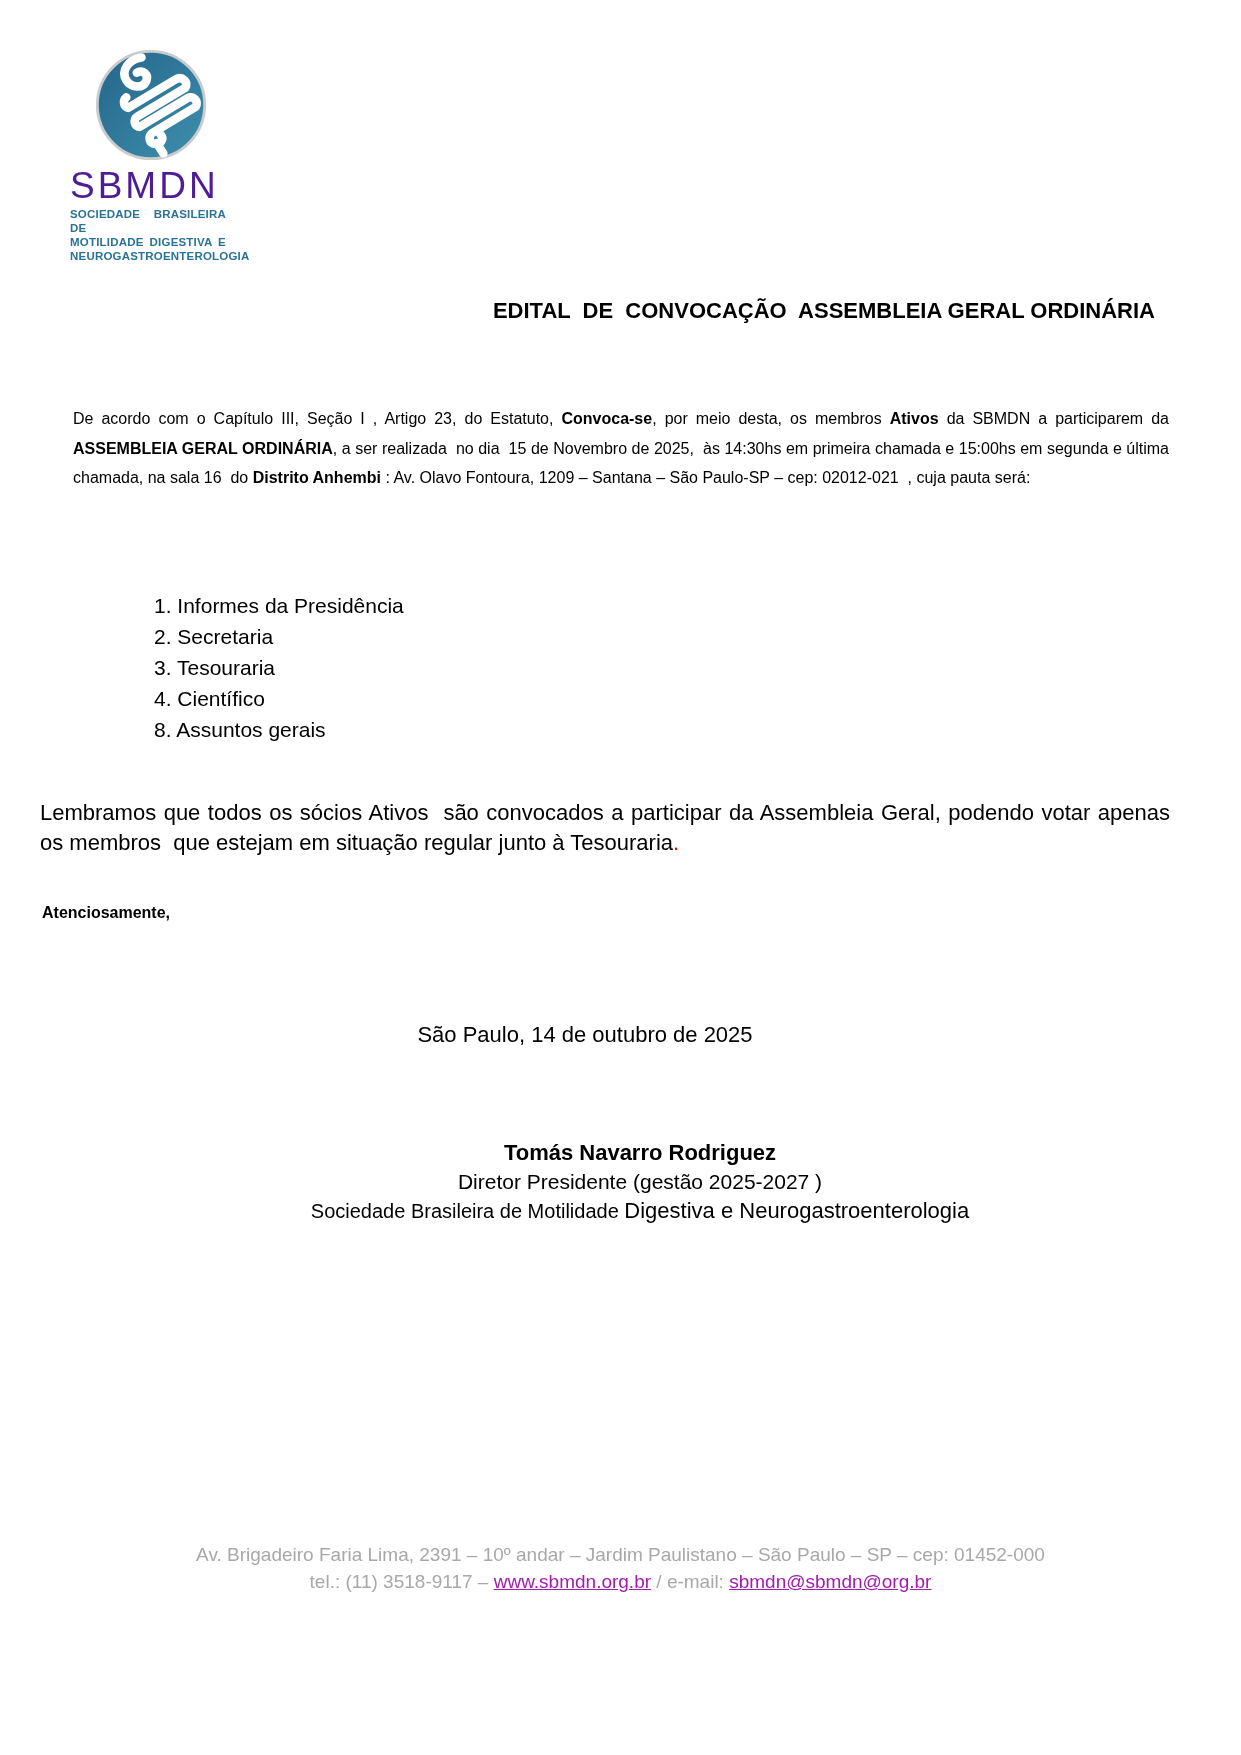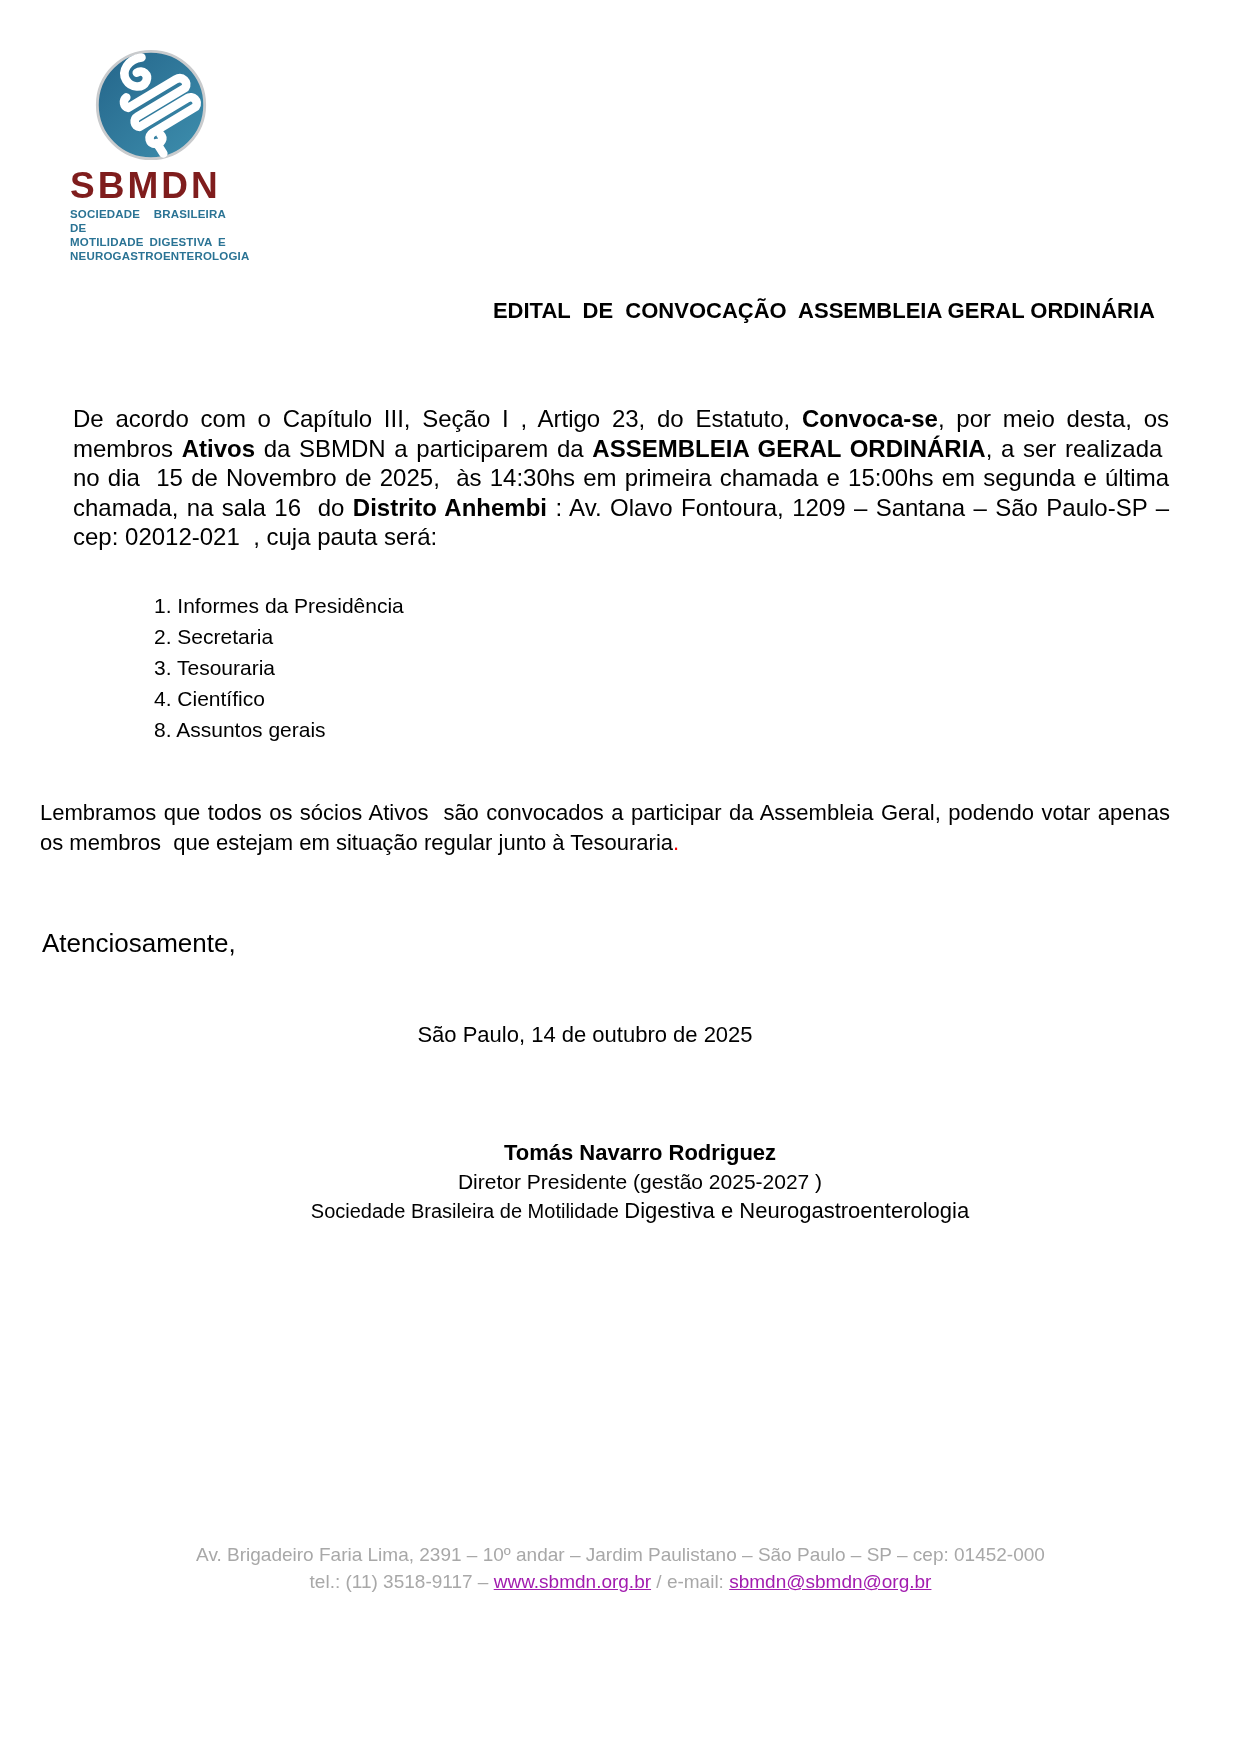--- a/index.html
+++ b/index.html
@@ -3,41 +3,41 @@
 <meta charset="utf-8">
 <style>
   * { margin:0; padding:0; box-sizing:border-box; }
   html,body { background:#ffffff; }
   body { font-family:"Liberation Sans", sans-serif; color:#000; }
   .page { position:relative; width:1241px; height:1755px; background:#fff; margin:0 auto; overflow:hidden; }
 
   
   .logo { position:absolute; top:48px; left:70px; width:172px; }
   .logo-circle { display:block; width:114px; height:114px; margin-left:24px; }
-  .logo-acronym { font-size:37px; font-weight:700; color:#7f1d1d; letter-spacing:3px; margin-top:3px; }
+  .logo-acronym { font-size:37px; font-weight:400; color:#4c1d95; letter-spacing:3px; margin-top:3px; }
   .logo-org { margin-top:0; width:156px; }
   .logo-org div { color:#2a7394; font-weight:bold; font-size:11.5px; line-height:14px;
                   letter-spacing:0.2px; text-align:justify; text-align-last:justify; }
 
   
   .doc-title { position:absolute; top:298px; left:35px; width:1120px; text-align:right;
                font-size:22px; font-weight:bold; white-space:pre; }
 
   
   .p1 { position:absolute; top:404px; left:73px; width:1096px; text-align:justify;
-        font-size:24px; line-height:29.5px; }
+        font-size:16px; line-height:29.5px; }
   .p2 { position:absolute; top:798px; left:40px; width:1130px; text-align:justify;
         font-size:22px; line-height:29.5px; }
   .bold { font-weight:bold; }
   .red-period { color:#ff0000; }
 
   
   .agenda { position:absolute; top:590px; left:154px; font-size:21px; line-height:31px; }
 
-  .closing { position:absolute; top:928px; left:42px; font-size:26px; }
+  .closing { position:absolute; top:904px; left:42px; font-size:16px;font-weight:bold; }
   .dateline { position:absolute; top:1022px; left:0; width:1170px; text-align:center; font-size:22px; }
 
   
   .signature { position:absolute; top:1138px; left:35px; width:1210px; text-align:center; line-height:29px; }
   .sig-name { font-size:22px; font-weight:bold; }
   .sig-role { font-size:21px; }
   .sig-org-small { font-size:20px; }
   .sig-org-large { font-size:22px; }
 
   

